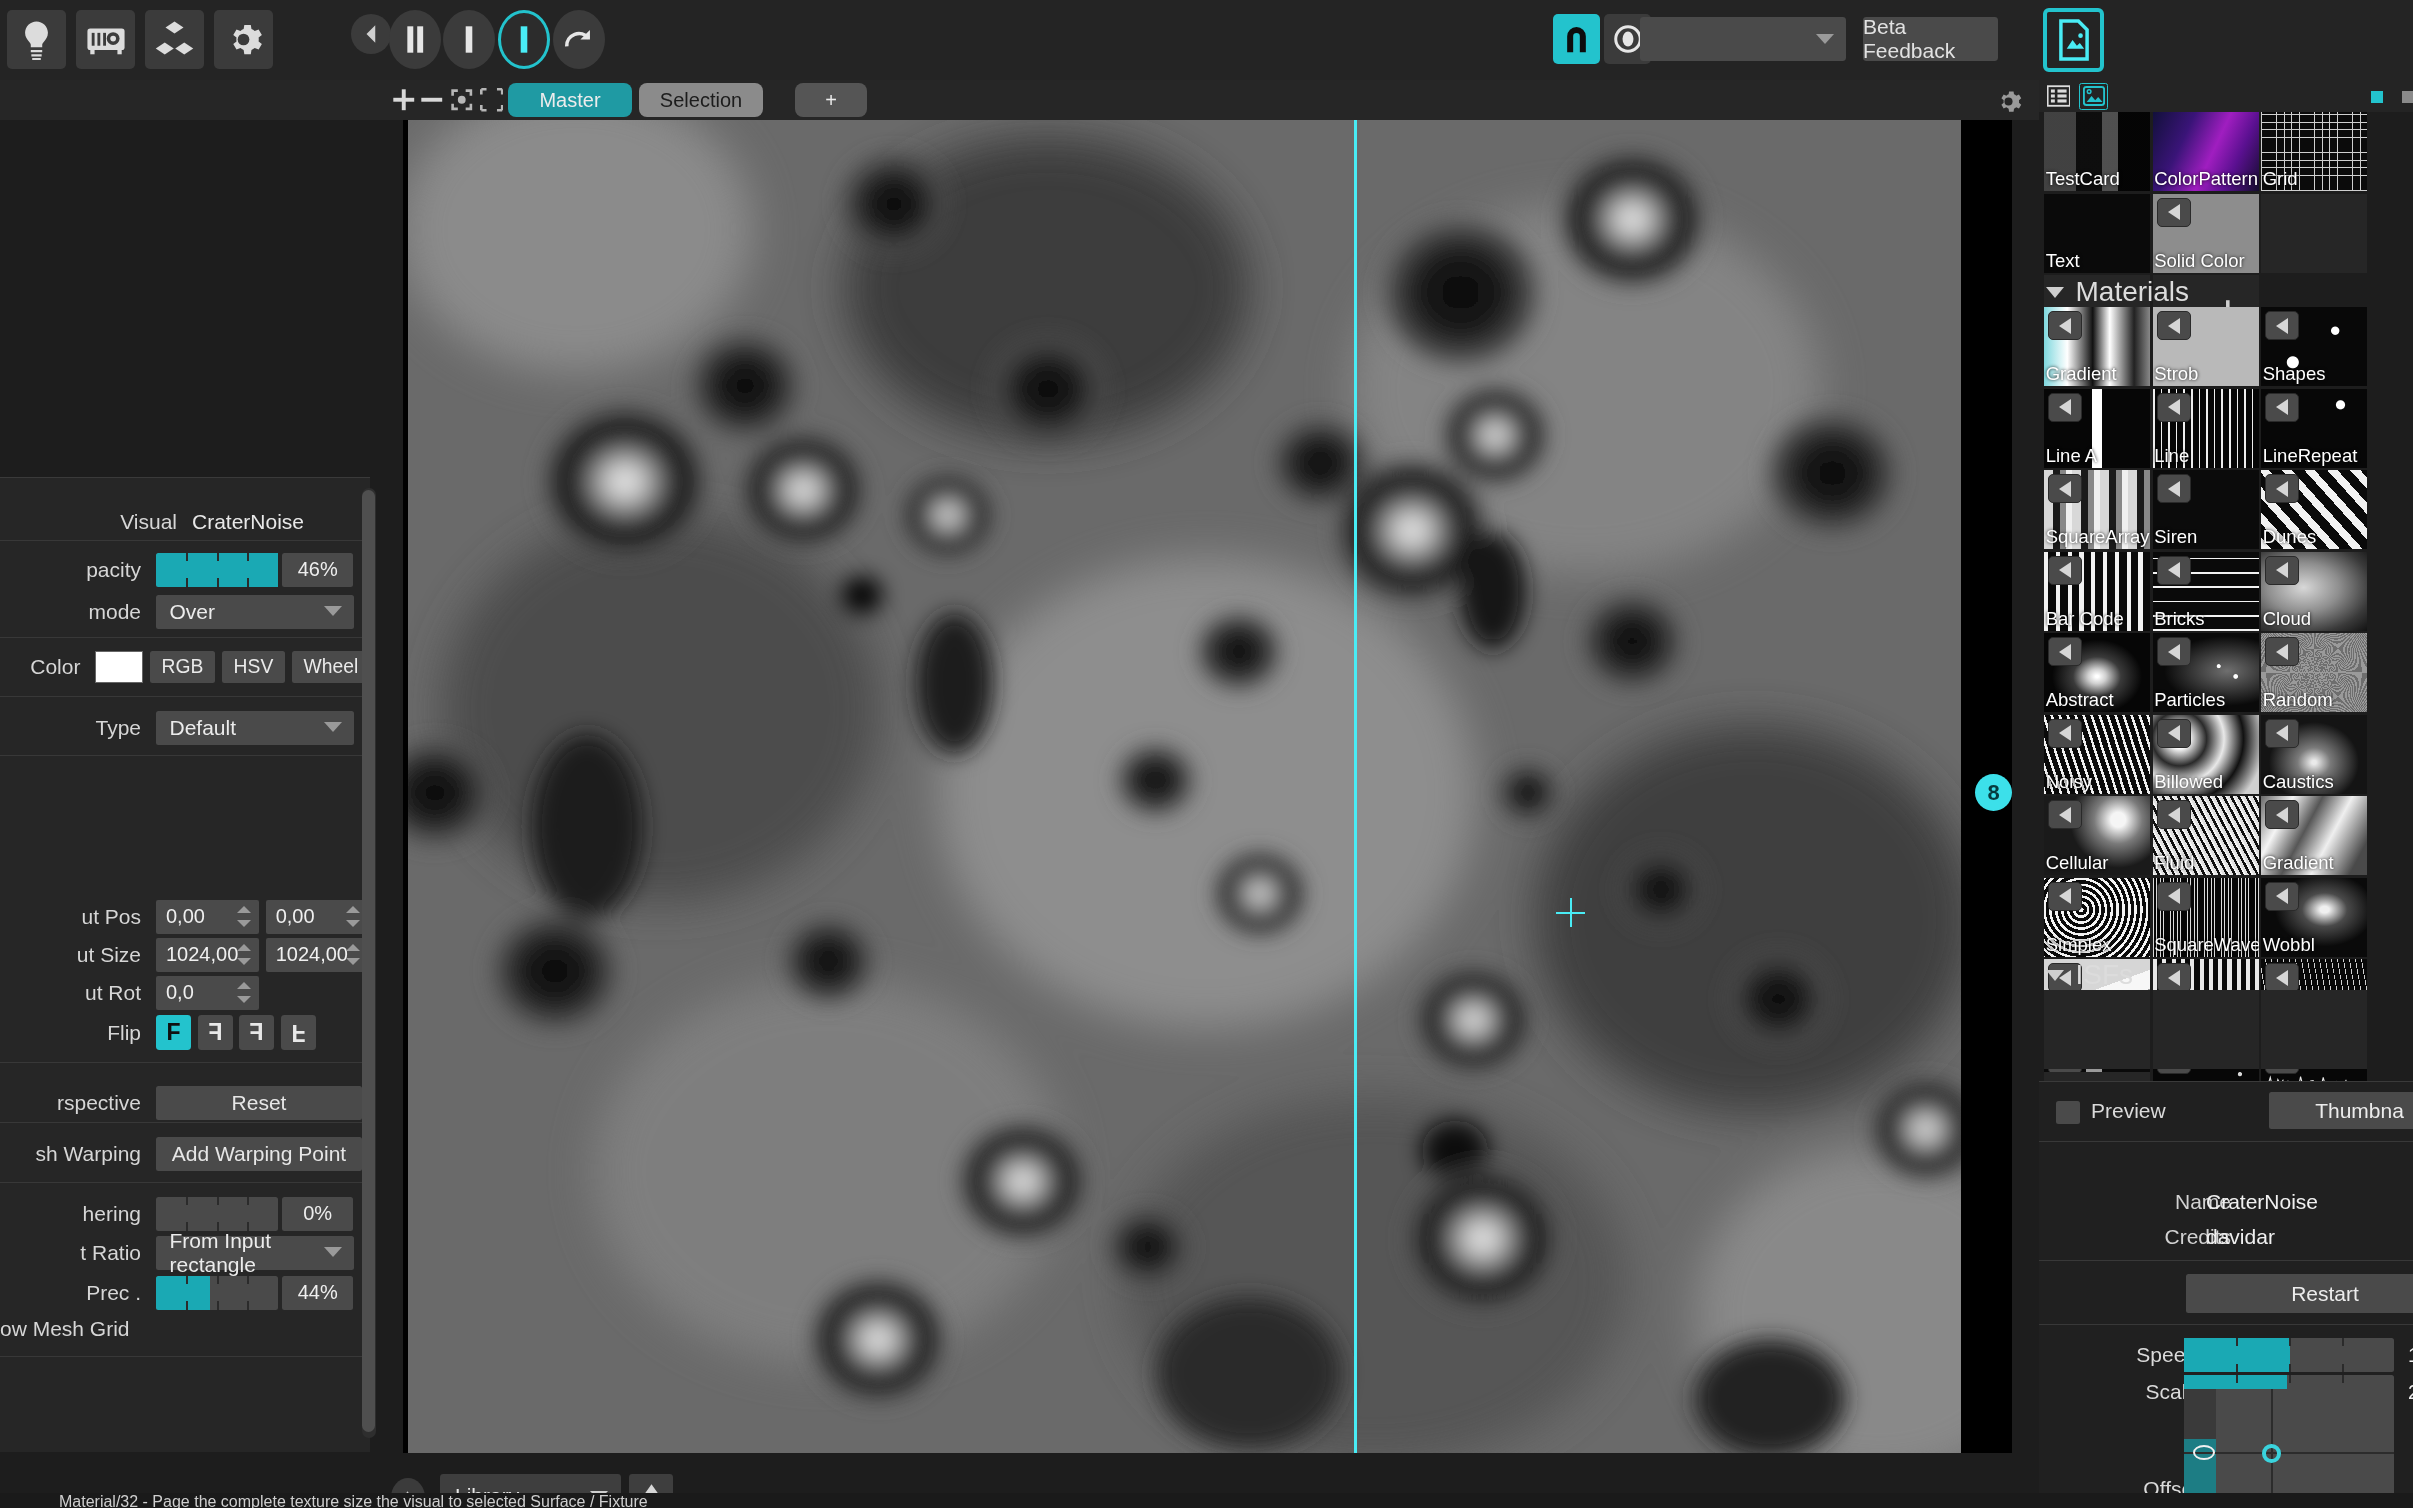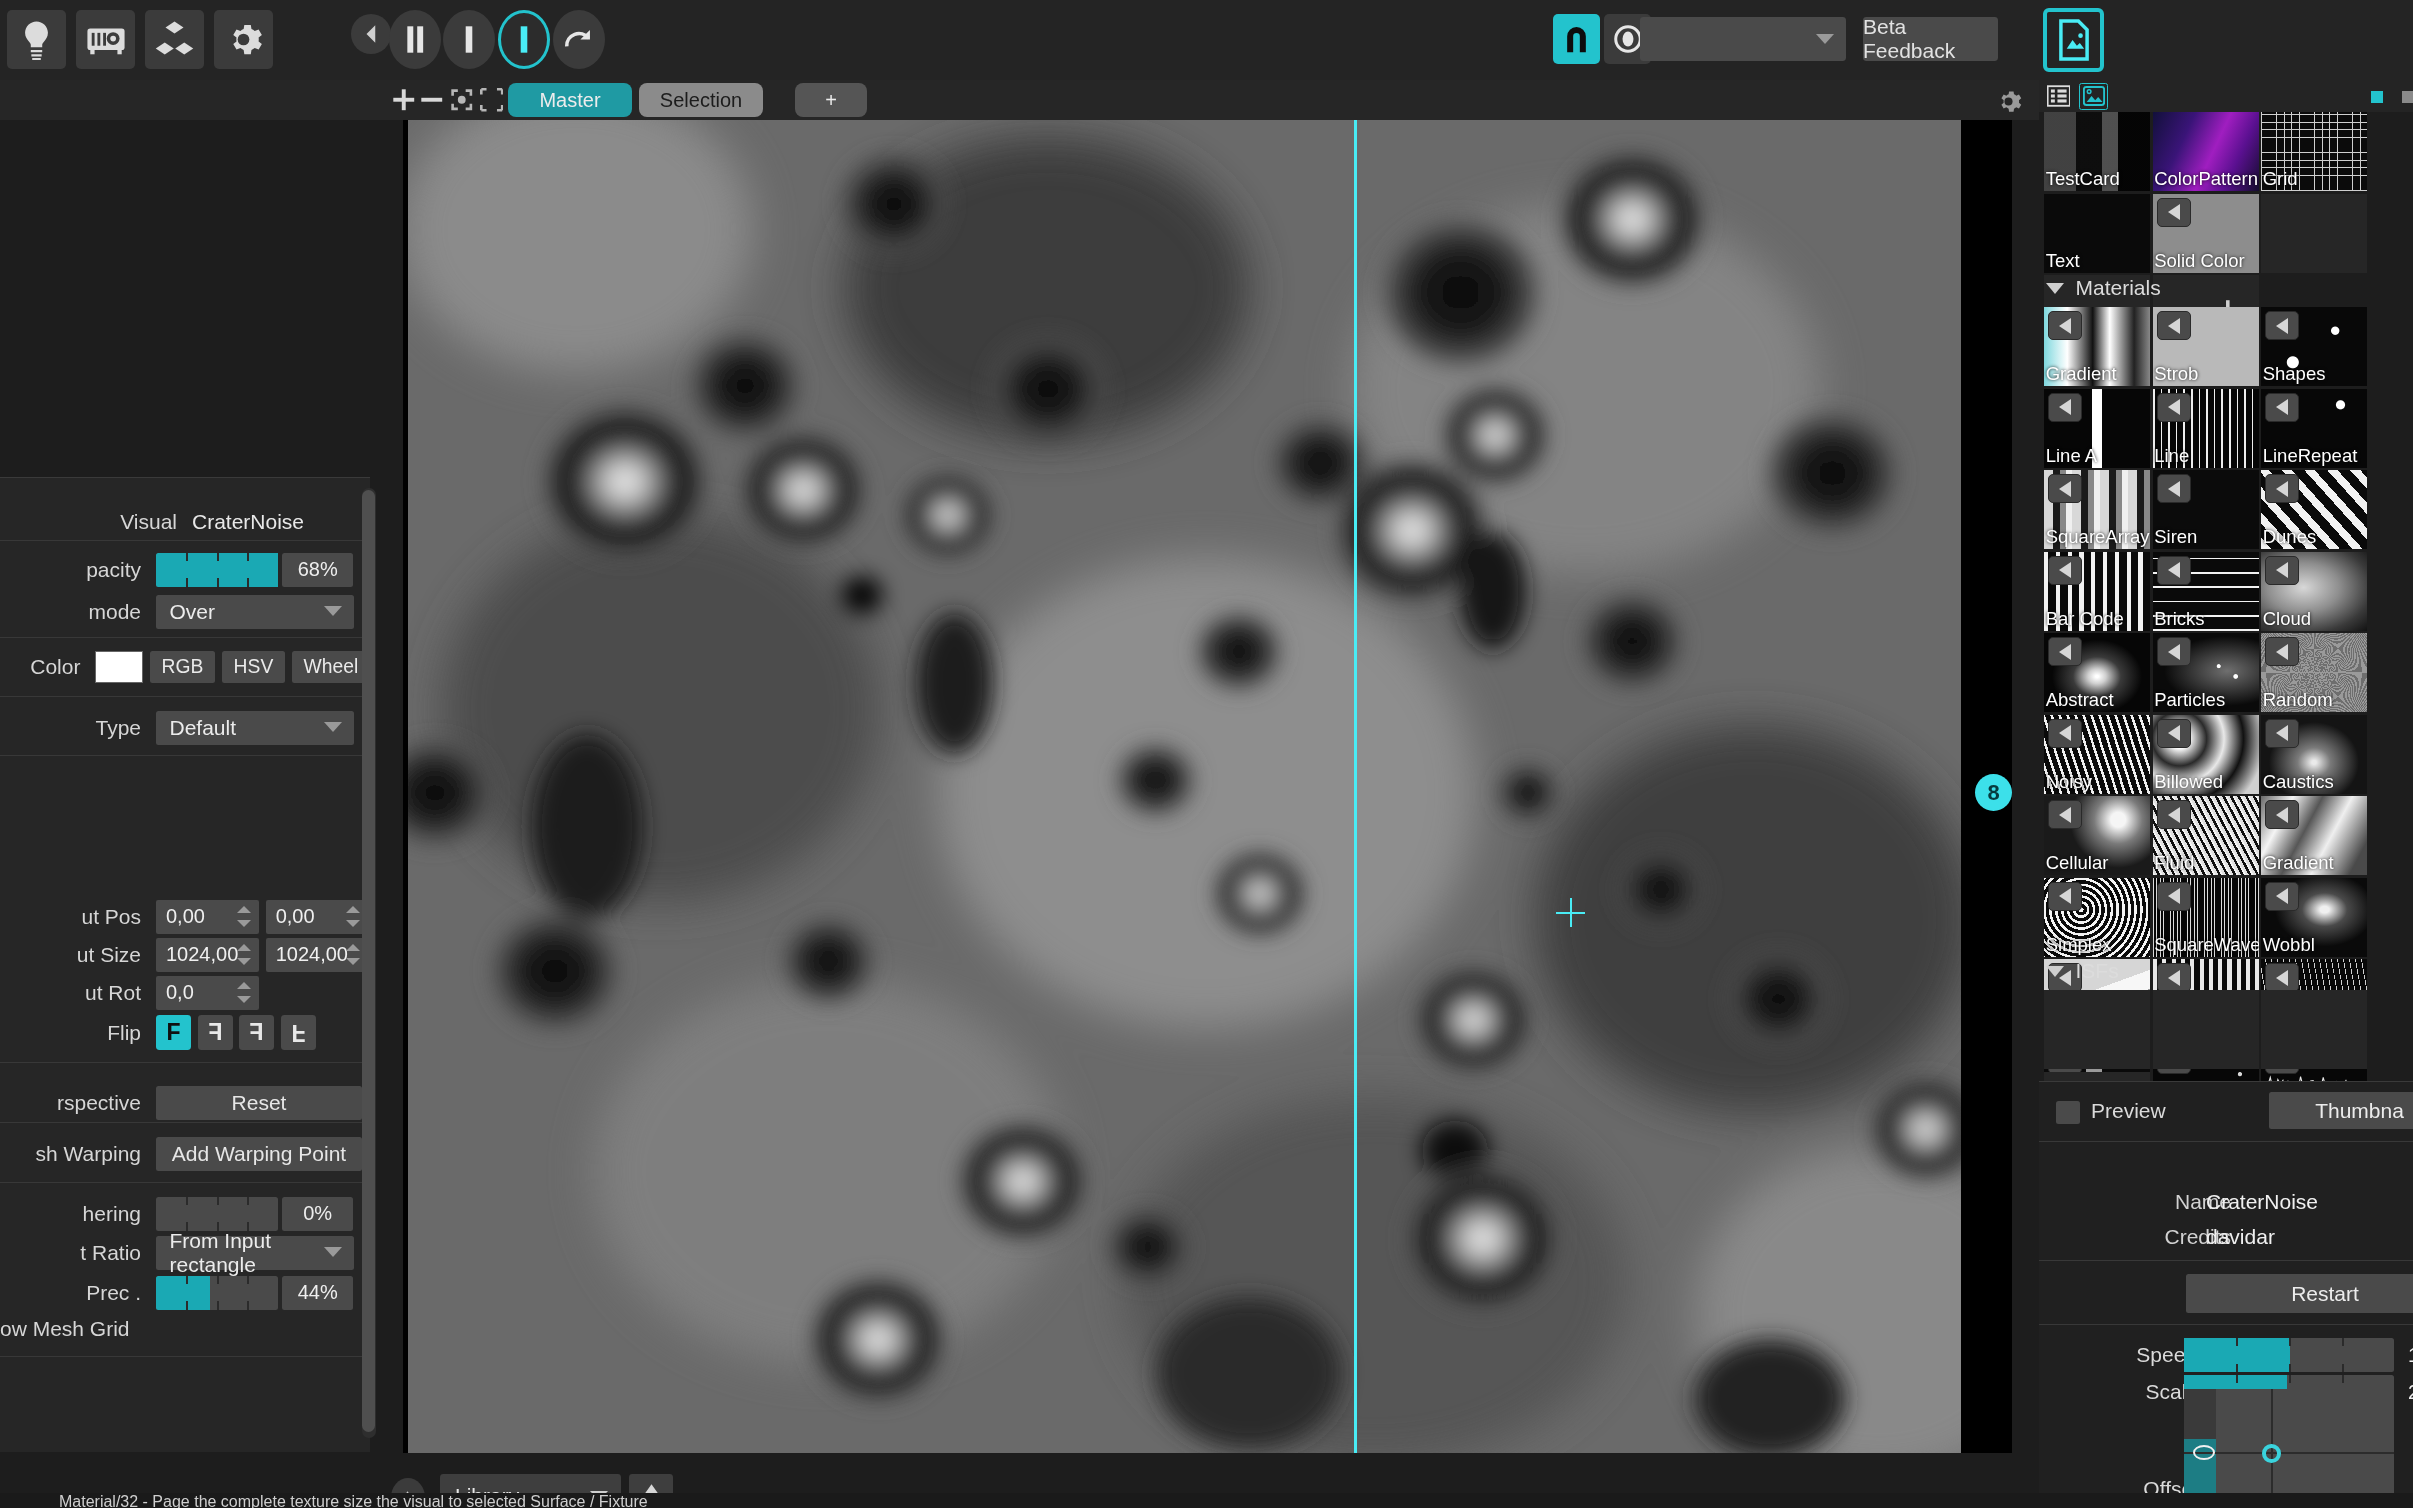--- a/index.html
+++ b/index.html
@@ -122,21 +122,21 @@
   .cell .cname { position:absolute; left:1.7px; bottom:0.8px; font-size:18.5px; color:#fff;
     white-space:nowrap; text-shadow:0 0 3.4px #000; }
   .cell .cname.sel { background:#3ad3dd; color:#0a3b3e; padding:0 2.5px; }
   .cell .playtag { position:absolute; left:4.2px; top:4.2px; width:34px; height:29px; background:#4a4a4a;
     border:1.7px solid #2a2a2a; border-radius:5px; display:flex; align-items:center; justify-content:center; }
   .cell .playtag:after { content:""; width:0;height:0; border-top:8.4px solid transparent;
     border-bottom:8.4px solid transparent; border-right:12.6px solid #d6d6d6; }
   .cell .badge { position:absolute; right:5px; top:3.4px; width:37px; height:25px; background:#f0f0f0;
     border-radius:12.6px; color:#1c1c1c; font-size:17.7px; display:flex; align-items:center; justify-content:center; }
   .cell.empty { background:#262626; }
-  .section-hdr { position:absolute; left:6.7px; font-size:21px; color:#dcdcdc; display:flex; align-items:center; }
+  .section-hdr { position:absolute; left:6.7px; font-size:28px; color:#dcdcdc; display:flex; align-items:center; }
   .section-hdr .tri { width:0;height:0;border-left:9.3px solid transparent;border-right:9.3px solid transparent;
     border-top:11px solid #cfcfcf; margin-right:11.8px; }
   .plus-ghost { position:absolute; font-size:49px; color:#cfcfcf; font-weight:300; }
 
   .rp-bot { position:absolute; left:0; top:1001px; width:374px; height:512px; background:#202020;
     border-top:0.8px solid #3a3a3a; }
   .chkbox { position:absolute; width:23.5px; height:23.5px; background:#4a4a4a; border-radius:2.5px; }
   .rpb-lbl { position:absolute; font-size:21px; color:#dadada; }
   .thumbbtn { position:absolute; left:230px; top:10px; width:181px; height:37px; background:#4a4a4a;
     border-radius:2.5px; display:flex; align-items:center; justify-content:center; font-size:21px; color:#ececec; }
@@ -301,21 +301,21 @@
       <div class="lp-label">pacity</div>
       <div class="slider" style="width:122px">
         <div class="fill" style="width:122px"></div>
         <div class="tick" style="left:30px"></div>
           <div class="tick b" style="left:30px"></div>
         <div class="tick" style="left:61px"></div>
           <div class="tick b" style="left:61px"></div>
         <div class="tick" style="left:91px"></div>
           <div class="tick b" style="left:91px"></div>
       </div>
-      <div class="valbox">68%</div>
+      <div class="valbox">46%</div>
     </div>
 
     <div class="lp-row" style="top:473px;height:37px;">
       <div class="lp-label">mode</div>
       <div class="combo" style="width:198px">
         <span>Over</span>
         <span class="cbarrow"></span>
       </div>
     </div>
     <div class="lp-sep" style="top:517px"></div>

